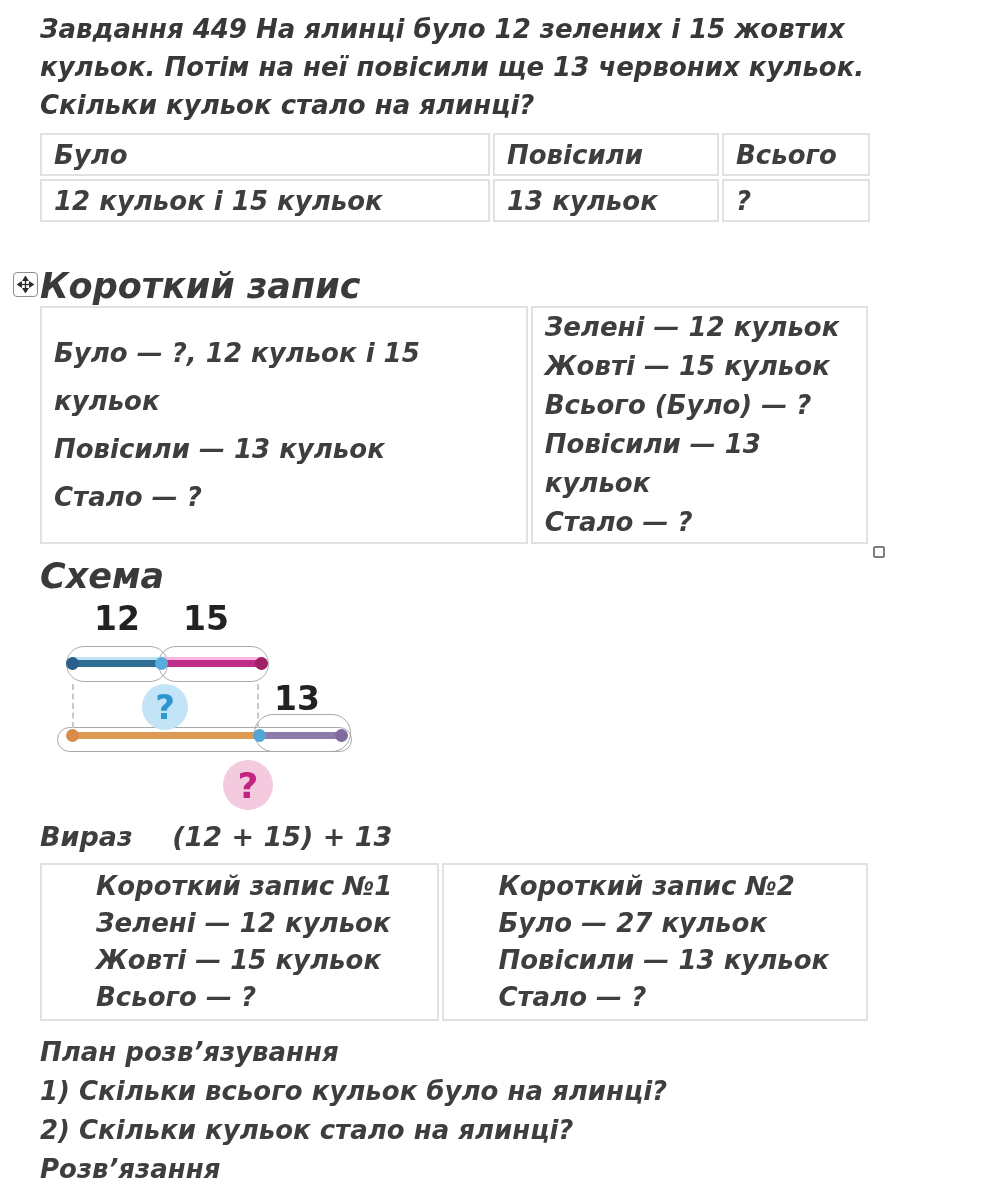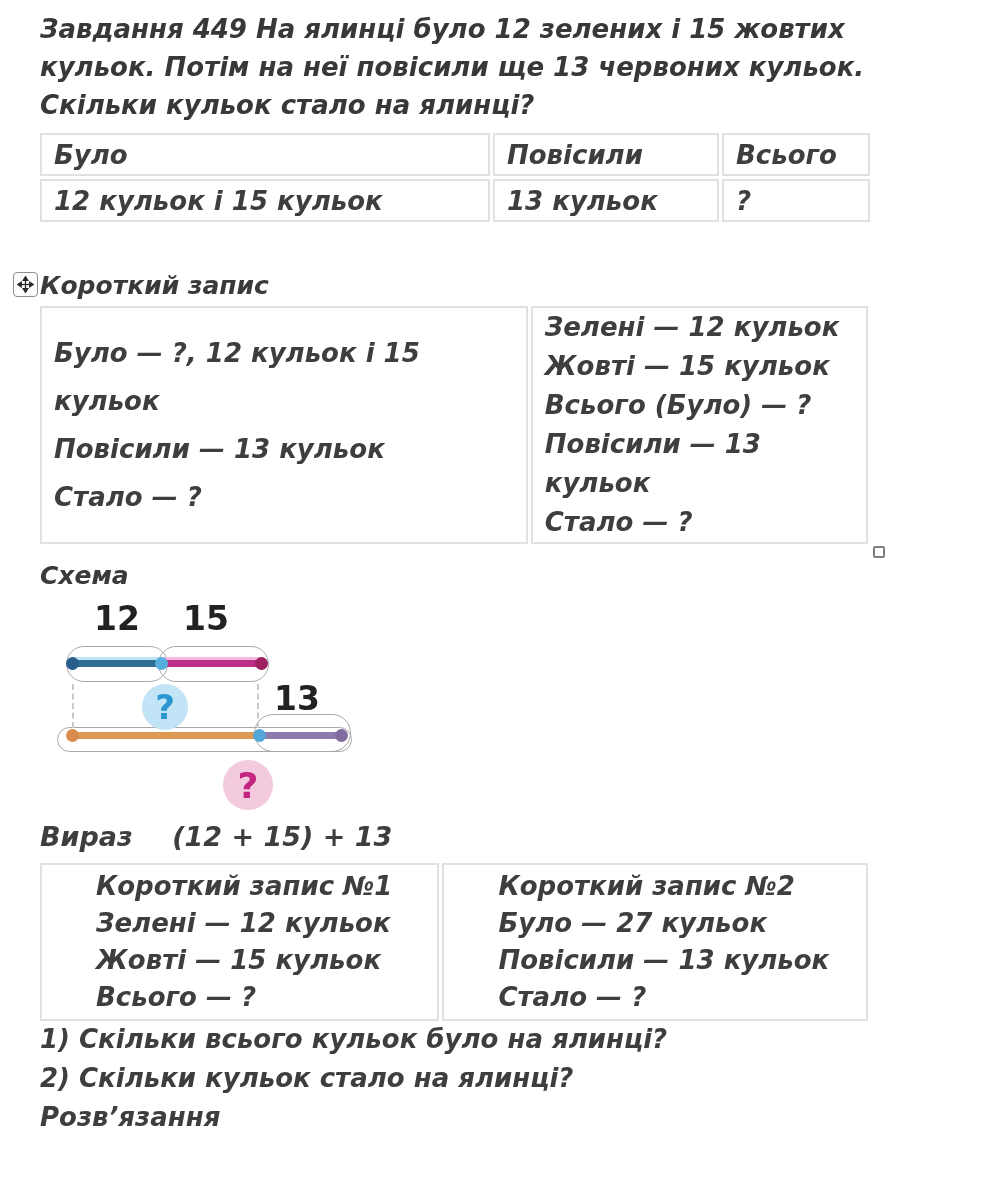--- a/index.html
+++ b/index.html
@@ -37,21 +37,21 @@
     padding: 0 10px 0 12px;
     vertical-align: middle;
     background: #ffffff;
   }
   .tbl-summary th, .tbl-summary td { height: 43px; }
   .tbl-summary .c1 { width: 450px; }
   .tbl-summary .c2 { width: 226px; }
   .tbl-summary .c3 { width: 148px; }
 
   .handle-row { position: relative; margin: 46px 0 0 0; height: 30px; }
-  .h2 { font-size: 25px; line-height: 30px; color: #3a3a3a; }
+  .h2 { font-size: 35px; line-height: 30px; color: #3a3a3a; }
   .move-btn {
     position: absolute;
     left: -27px; top: 1px;
     width: 25px; height: 25px;
     border: 1px solid #8f8f8f;
     border-radius: 4px;
     background: #fdfdfd;
     display: inline-flex; align-items: center; justify-content: center;
   }
   .move-btn svg { display: block; }
@@ -234,17 +234,18 @@
       <td class="right">
         <div class="ln">Короткий запис №2</div>
         <div class="ln">Було — 27 кульок</div>
         <div class="ln">Повісили — 13 кульок</div>
         <div class="ln">Стало — ?</div>
       </td>
     </tr>
   </tbody>
     </table>
 
+  <p class="para first">План розв’язування</p>
   <p class="para">1) Скільки всього кульок було на ялинці?</p>
   <p class="para">2) Скільки кульок стало на ялинці?</p>
   <p class="para">Розв’язання</p>
 
 </div>
 
 </body></html>

